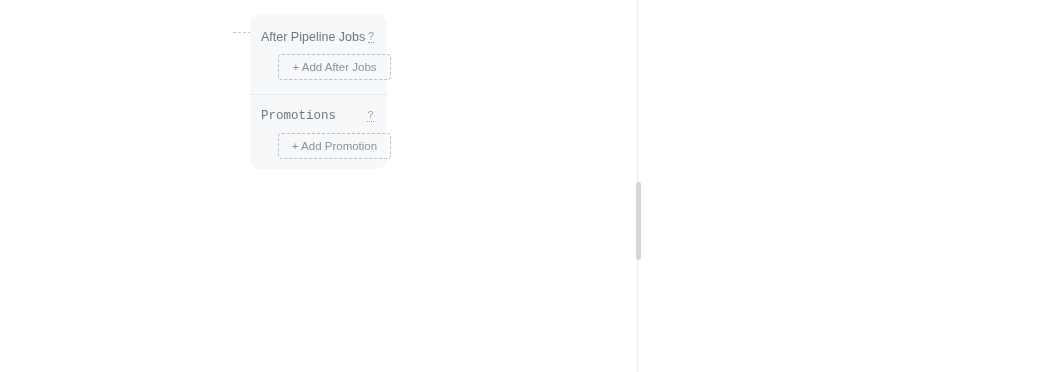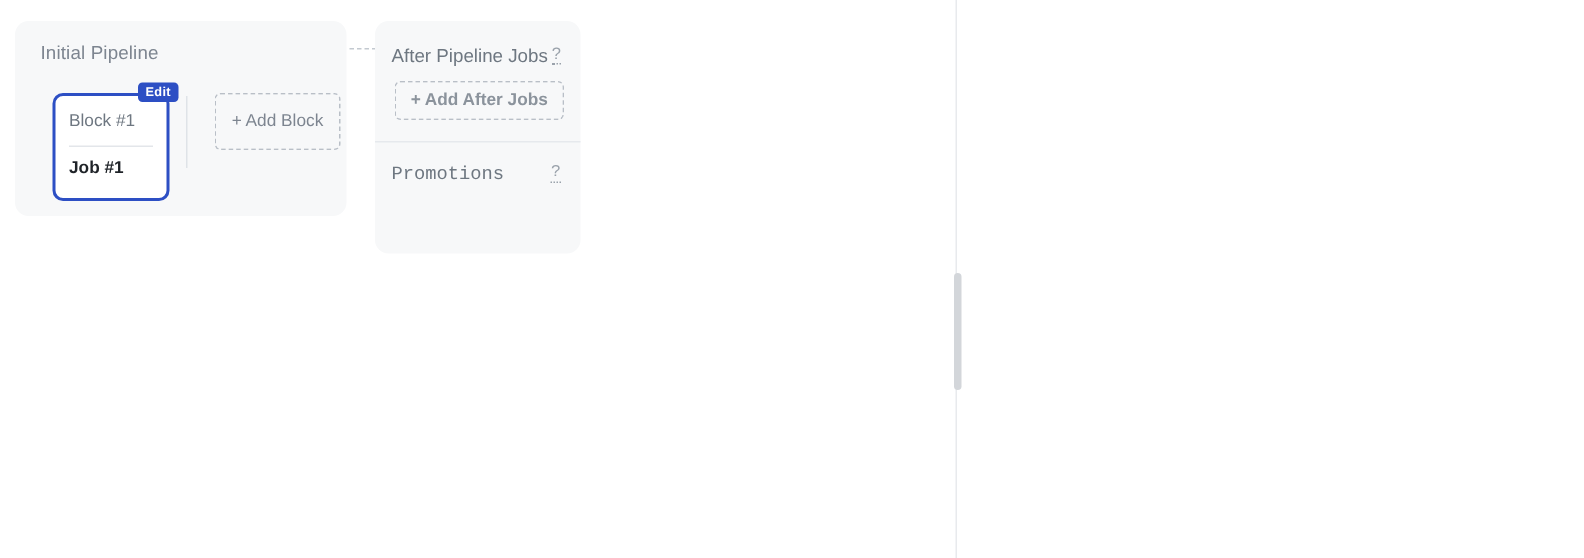--- a/index.html
+++ b/index.html
@@ -93,28 +93,27 @@
     border-bottom: 1px dotted #9aa2ab;
     line-height: 1.05; cursor: help;
   }
   .after-head { top: 16px; }
   .promo-head { top: 95px; font-family: Liberation Mono, monospace; }
   .inner-sep {
     position: absolute; left: 0; right: 0; top: 80px;
     height: 1px; background: #e6e9ed;
   }
   .dashed-btn {
-    position: absolute; left: 13px;
+    position: absolute; left: 28px;
     width: 113px; height: 26px;
     border: 1px dashed #b9bfc7;
     border-radius: 4px;
     display: flex; align-items: center; justify-content: center;
     font-size: 11.5px; color: #8b939c;
     background: transparent;
-    font-weight: bold;
   }
   .add-after { top: 40px; }
   .add-promo { top: 119px; }
 
   
   .panel {
     position: absolute; left: 637px; top: 0;
     width: 419px; height: 372px;
     background: #ffffff;
     overflow: hidden;
@@ -135,49 +134,36 @@
     white-space: nowrap;
   }
 </style>
 </head>
 <body>
 
 <div class="screen">
 
   <div class="canvas">
 
-    <div class="pipeline-card">
-      <div class="pipeline-title">Initial Pipeline</div>
-
-      <div class="block-card">
-        <div class="edit-badge">Edit</div>
-        <div class="block-row1">Block #1</div>
-        <div class="block-sep"></div>
-        <div class="block-row2">Job #1</div>
-      </div>
-
-      <div class="vsep"></div>
-
-      <div class="add-block">+ Add Block</div>
-    </div>
 
     <div class="connector"></div>
 
     <div class="after-card">
       <div class="sect-head after-head">
         <span class="lbl">After Pipeline Jobs</span>
         <span class="help-q">?</span>
       </div>
       <div class="dashed-btn add-after">+ Add After Jobs</div>
 
       <div class="inner-sep"></div>
 
       <div class="sect-head promo-head">
         <span class="lbl">Promotions</span>
         <span class="help-q">?</span>
       </div>
+      <div class="dashed-btn add-promo">+ Add Promotion</div>
     </div>
   </div>
 
   <div class="panel-left-rail"></div>
   <div class="scroll-thumb"></div>
 
 </div>
 
 </body></html>

